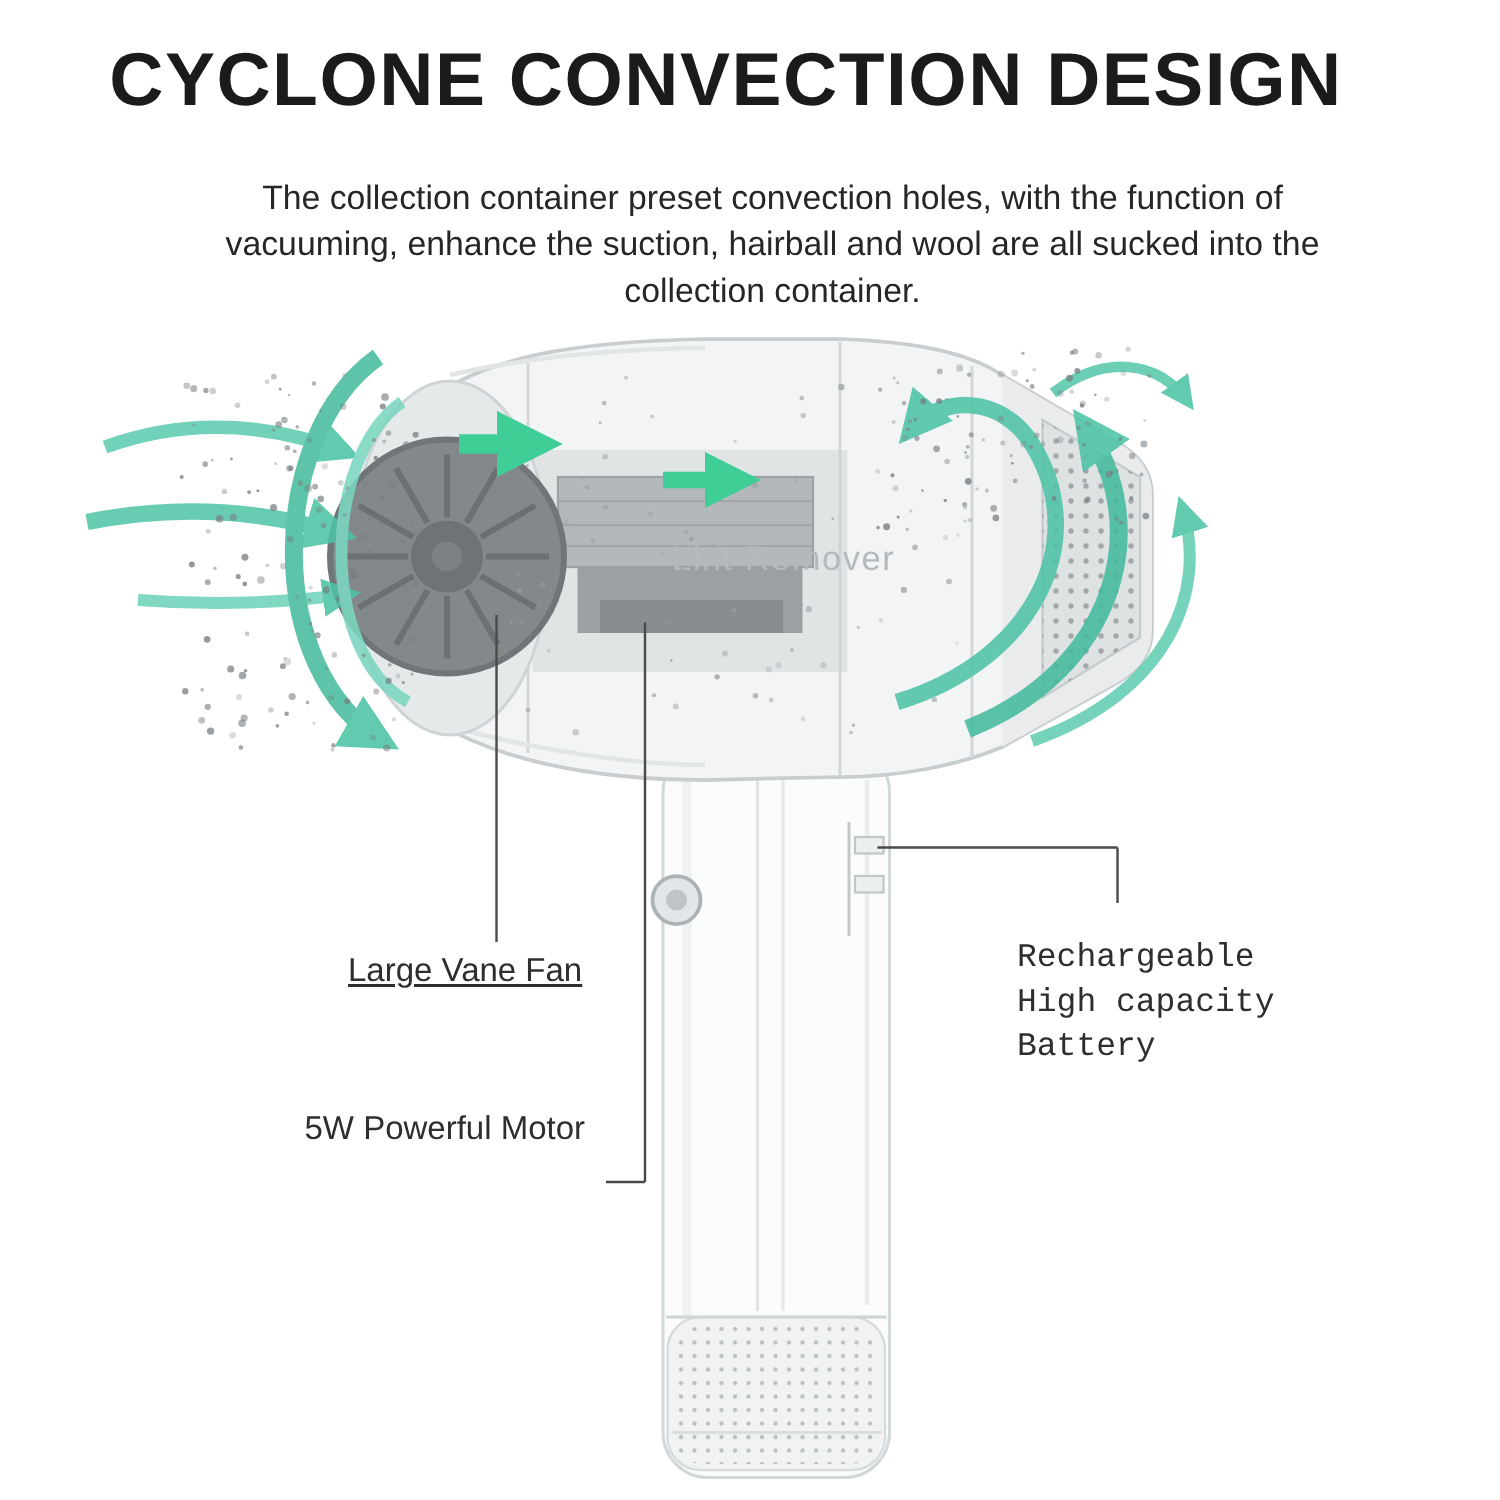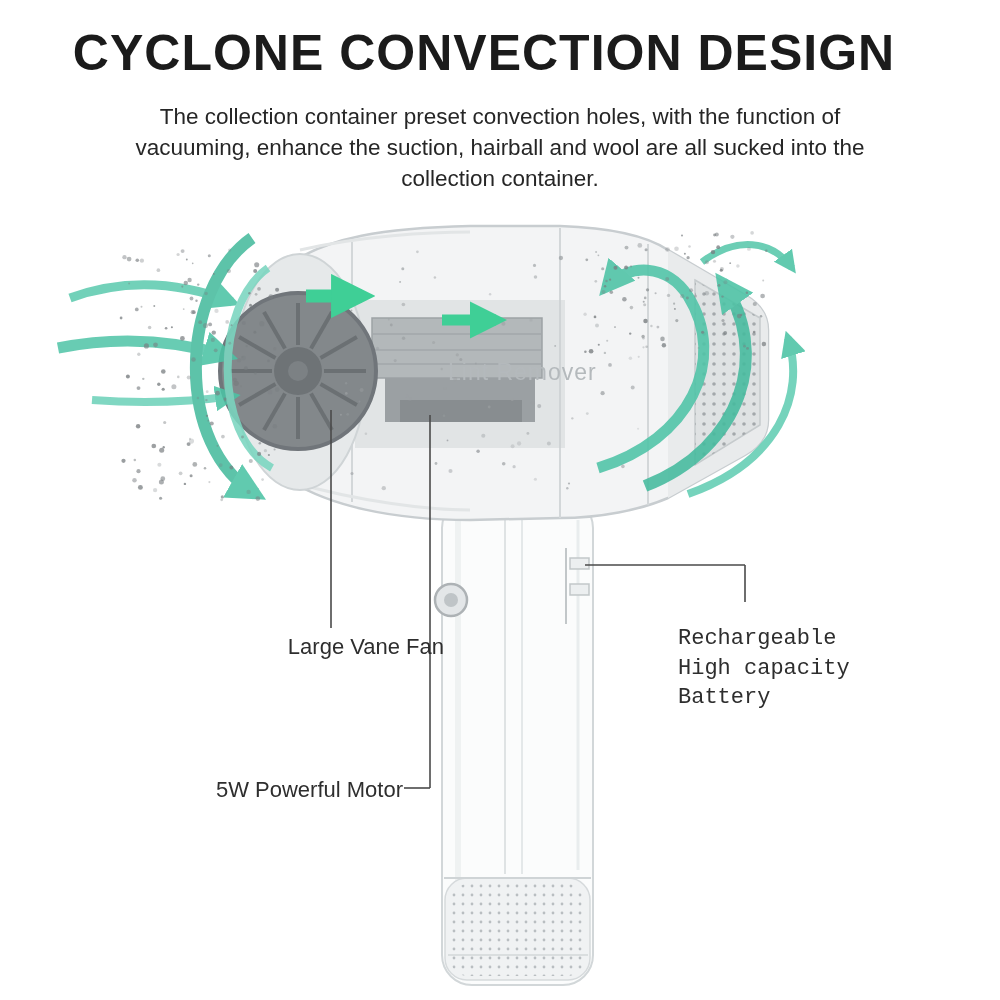--- a/index.html
+++ b/index.html
@@ -8,29 +8,29 @@
     background:#ffffff;
     font-family:"Liberation Sans", sans-serif;
   }
   .canvas{position:absolute;inset:0;}
   h1.title{
     position:absolute;top:24px;left:0;width:968px;margin:0;
     text-align:center;font-size:50px;font-weight:800;letter-spacing:1px;
     color:#1b1b1b;
   }
   p.desc{
-    position:absolute;top:101px;left:108px;width:784px;margin:0;
+    position:absolute;top:101px;left:108px;width:784px;margin:15px;
     text-align:center;font-size:22.5px;line-height:1.38;color:#262626;
   }
   svg.scene{position:absolute;top:0;left:0;}
   .callout{
     position:absolute;font-size:22px;color:#2e2e2e;
   }
-  .callout.fan{top:634px;left:254px;width:190px;text-align:right;}
-  .callout.motor{top:777px;left:203px;width:200px;text-align:right;}
+  .callout.fan{top:634px;left:232px;width:190px;text-align:left;text-decoration:underline;}
+  .callout.motor{top:739px;left:203px;width:200px;}
   .callout.battery{top:624px;left:678px;width:208px;text-align:left;line-height:1.35;font-family:Liberation Mono, monospace;}
   .device-label-text{
     font-family:"Liberation Sans", sans-serif;
     font-size:23px;letter-spacing:1px;fill:#b4b9bc;
   }
 </style>
 </head>
 <body>
 
 <div class="canvas">

